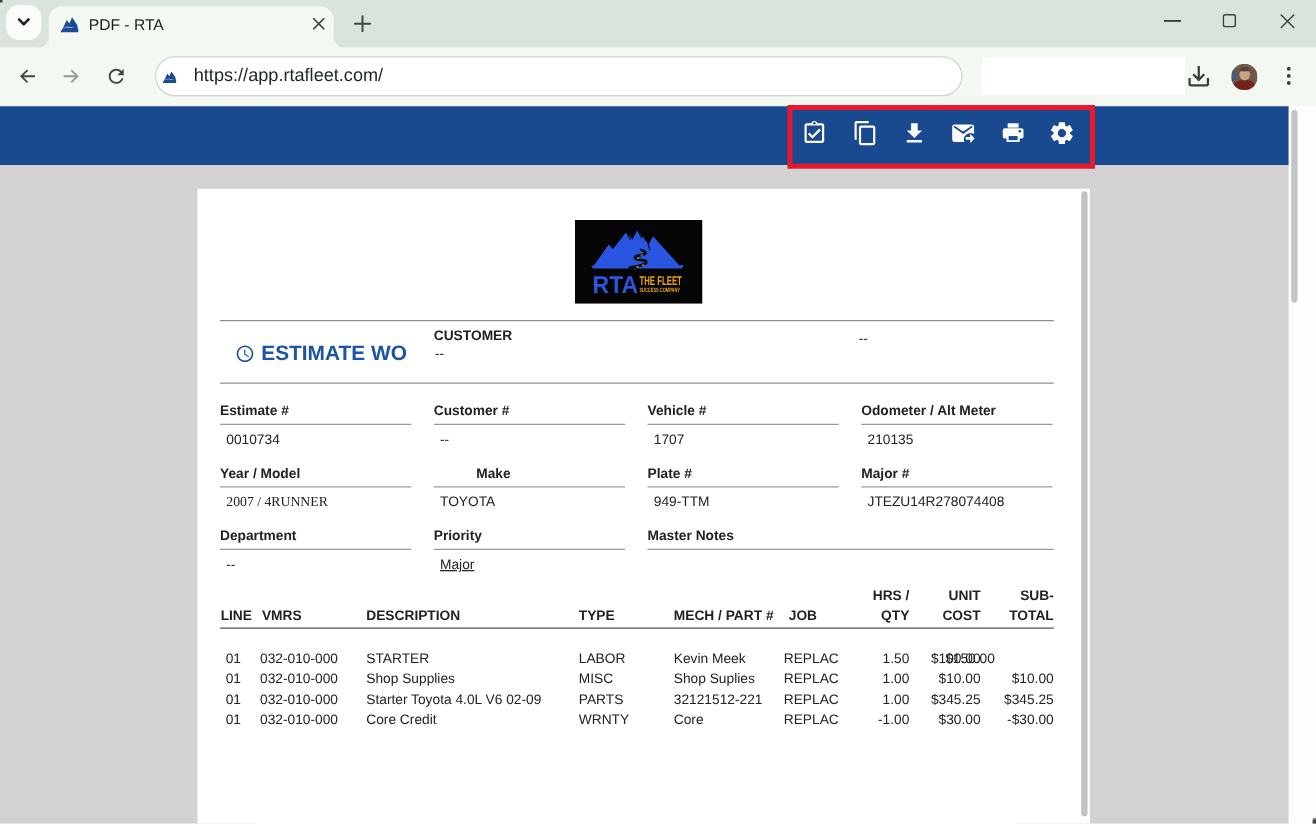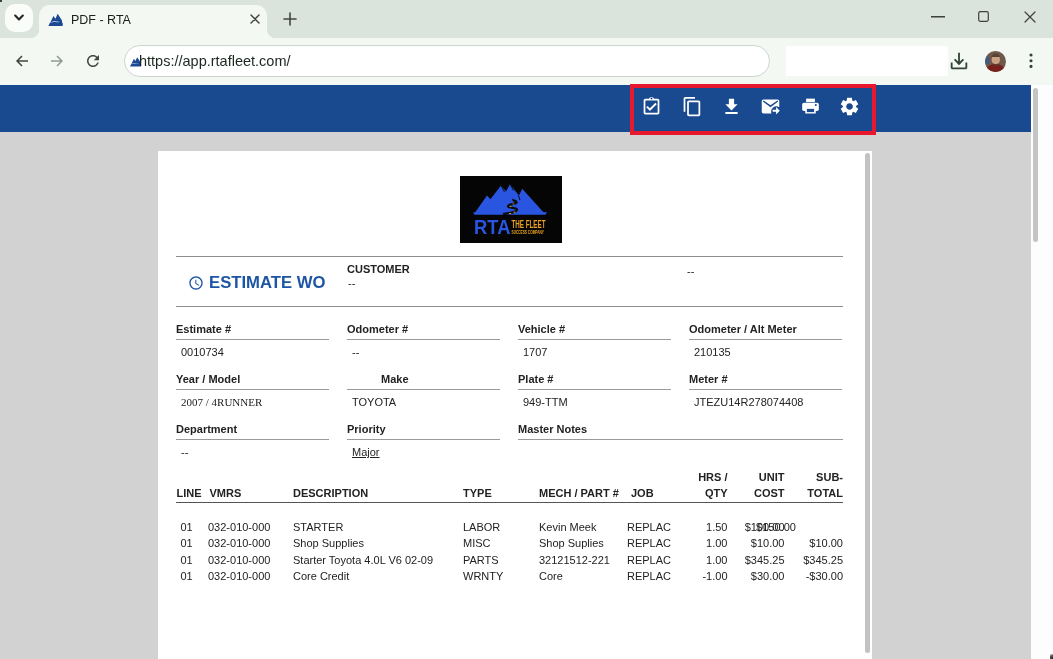--- a/index.html
+++ b/index.html
@@ -59,21 +59,21 @@
 <svg class="abs" style="left:84px;top:52px;" width="18" height="18" viewBox="0 0 24 24">
   <path d="M17.65 6.35C16.2 4.9 14.21 4 12 4c-4.42 0-7.99 3.58-7.99 8s3.57 8 7.99 8c3.73 0 6.84-2.55 7.73-6h-2.08c-.82 2.33-3.04 4-5.65 4-3.31 0-6-2.69-6-6s2.69-6 6-6c1.66 0 3.14.69 4.22 1.78L13 11h7V4l-2.35 2.35z" fill="#41473f"></path>
 </svg>
 
 <div class="abs" style="left:124px;top:45px;width:646px;height:32px;background:#fff;border:1px solid #ccd6cf;border-radius:16px;"></div>
 <svg class="abs" style="left:129px;top:55px;" width="13" height="13" viewBox="0 0 24 24">
   <path d="M3 20 L9 7 L12 11 L15 4 L21 13 L22 20 Z" fill="#1c4994"></path>
   <path d="M2 21 L22 21 L22 17 C16 15 10 19 4 17 Z" fill="#1c4994"></path>
   <path d="M5 17 C9 14 14 17 18 15 C14 16 10 13 6 16 Z" fill="#ffffff"></path>
 </svg>
-<div class="abs" style="left:139px;top:53px;font-size:14.5px;color:#1c2620;text-align:right;">https://app.rtafleet.com/</div>
+<div class="abs" style="left:155px;top:53px;font-size:14.5px;color:#1c2620;text-align:right;">https://app.rtafleet.com/</div>
 
 <div class="abs" style="left:786px;top:46px;width:162px;height:30px;background:#fff;"></div>
 
 <svg class="abs" style="left:948px;top:50px;" width="22" height="22" viewBox="0 0 24 24">
   <path d="M19 13.5v5.5H5v-5.5H3V19c0 1.1.9 2 2 2h14c1.1 0 2-.9 2-2v-5.5h-2zm-6-.83l3.09-3.08L17.5 11l-5.5 5.5L6.5 11l1.41-1.41L11 12.67V3h2v9.67z" fill="#33433a"></path>
 </svg>
 
 <svg class="abs" style="left:985px;top:51px;" width="21" height="21" viewBox="0 0 22 22">
   <defs>
       <clipPath id="av">
@@ -172,37 +172,37 @@
   <path d="M11.99 2C6.47 2 2 6.48 2 12s4.47 10 9.99 10C17.52 22 22 17.52 22 12S17.52 2 11.99 2zM12 20c-4.42 0-8-3.58-8-8s3.58-8 8-8 8 3.58 8 8-3.58 8-8 8zm.5-13H11v6l5.25 3.15.75-1.23-4.5-2.67z" fill="#1b55a4"></path>
 </svg>
 <div class="abs" style="left:209px;top:273px;font-size:16.7px;font-weight:bold;color:#1b55a4;white-space:nowrap;">ESTIMATE WO</div>
 <div class="abs" style="left:347px;top:263px;font-size:11px;font-weight:bold;color:#222;">CUSTOMER</div>
 <div class="abs" style="left:348px;top:277px;font-size:11px;color:#222;">--</div>
 <div class="abs" style="left:687px;top:264.5px;font-size:11px;color:#222;">--</div>
 
 <div id="grid">
     <div class="abs" style="left:176px;top:323px;font-size:11px;font-weight:bold;color:#222;">Estimate #</div>
     <div class="abs" style="left:176px;top:339px;width:153px;height:1px;background:#9a9a9a;"></div>
-    <div class="abs" style="left:347px;top:323px;font-size:11px;font-weight:bold;color:#222;">Odometer #</div>
+    <div class="abs" style="left:347px;top:323px;font-size:11px;font-weight:bold;color:#222;">Customer #</div>
     <div class="abs" style="left:347px;top:339px;width:153px;height:1px;background:#9a9a9a;"></div>
     <div class="abs" style="left:518px;top:323px;font-size:11px;font-weight:bold;color:#222;">Vehicle #</div>
     <div class="abs" style="left:518px;top:339px;width:153px;height:1px;background:#9a9a9a;"></div>
     <div class="abs" style="left:689px;top:323px;font-size:11px;font-weight:bold;color:#222;">Odometer / Alt Meter</div>
     <div class="abs" style="left:689px;top:339px;width:153px;height:1px;background:#9a9a9a;"></div>
     <div class="abs" style="left:181px;top:346.4px;font-size:11px;color:#222;">0010734</div>
     <div class="abs" style="left:352px;top:346.4px;font-size:11px;color:#222;">--</div>
     <div class="abs" style="left:523px;top:346.4px;font-size:11px;color:#222;">1707</div>
     <div class="abs" style="left:694px;top:346.4px;font-size:11px;color:#222;">210135</div>
     <div class="abs" style="left:176px;top:373px;font-size:11px;font-weight:bold;color:#222;">Year / Model</div>
     <div class="abs" style="left:176px;top:389px;width:153px;height:1px;background:#9a9a9a;"></div>
     <div class="abs" style="left:347px;top:373px;font-size:11px;font-weight:bold;color:#222;margin-left:34px;">Make</div>
     <div class="abs" style="left:347px;top:389px;width:153px;height:1px;background:#9a9a9a;"></div>
     <div class="abs" style="left:518px;top:373px;font-size:11px;font-weight:bold;color:#222;">Plate #</div>
     <div class="abs" style="left:518px;top:389px;width:153px;height:1px;background:#9a9a9a;"></div>
-    <div class="abs" style="left:689px;top:373px;font-size:11px;font-weight:bold;color:#222;">Meter #</div>
+    <div class="abs" style="left:689px;top:373px;font-size:11px;font-weight:bold;color:#222;">Major #</div>
     <div class="abs" style="left:689px;top:389px;width:153px;height:1px;background:#9a9a9a;"></div>
     <div class="abs" style="left:181px;top:396.4px;font-size:11px;color:#222;font-family:Liberation Serif, serif;">2007 / 4RUNNER</div>
     <div class="abs" style="left:352px;top:396.4px;font-size:11px;color:#222;">TOYOTA</div>
     <div class="abs" style="left:523px;top:396.4px;font-size:11px;color:#222;">949-TTM</div>
     <div class="abs" style="left:694px;top:396.4px;font-size:11px;color:#222;">JTEZU14R278074408</div>
     <div class="abs" style="left:176px;top:423px;font-size:11px;font-weight:bold;color:#222;">Department</div>
     <div class="abs" style="left:176px;top:439px;width:153px;height:1px;background:#9a9a9a;"></div>
     <div class="abs" style="left:347px;top:423px;font-size:11px;font-weight:bold;color:#222;">Priority</div>
     <div class="abs" style="left:347px;top:439px;width:153px;height:1px;background:#9a9a9a;"></div>
     <div class="abs" style="left:518px;top:423px;font-size:11px;font-weight:bold;color:#222;">Master Notes</div>

